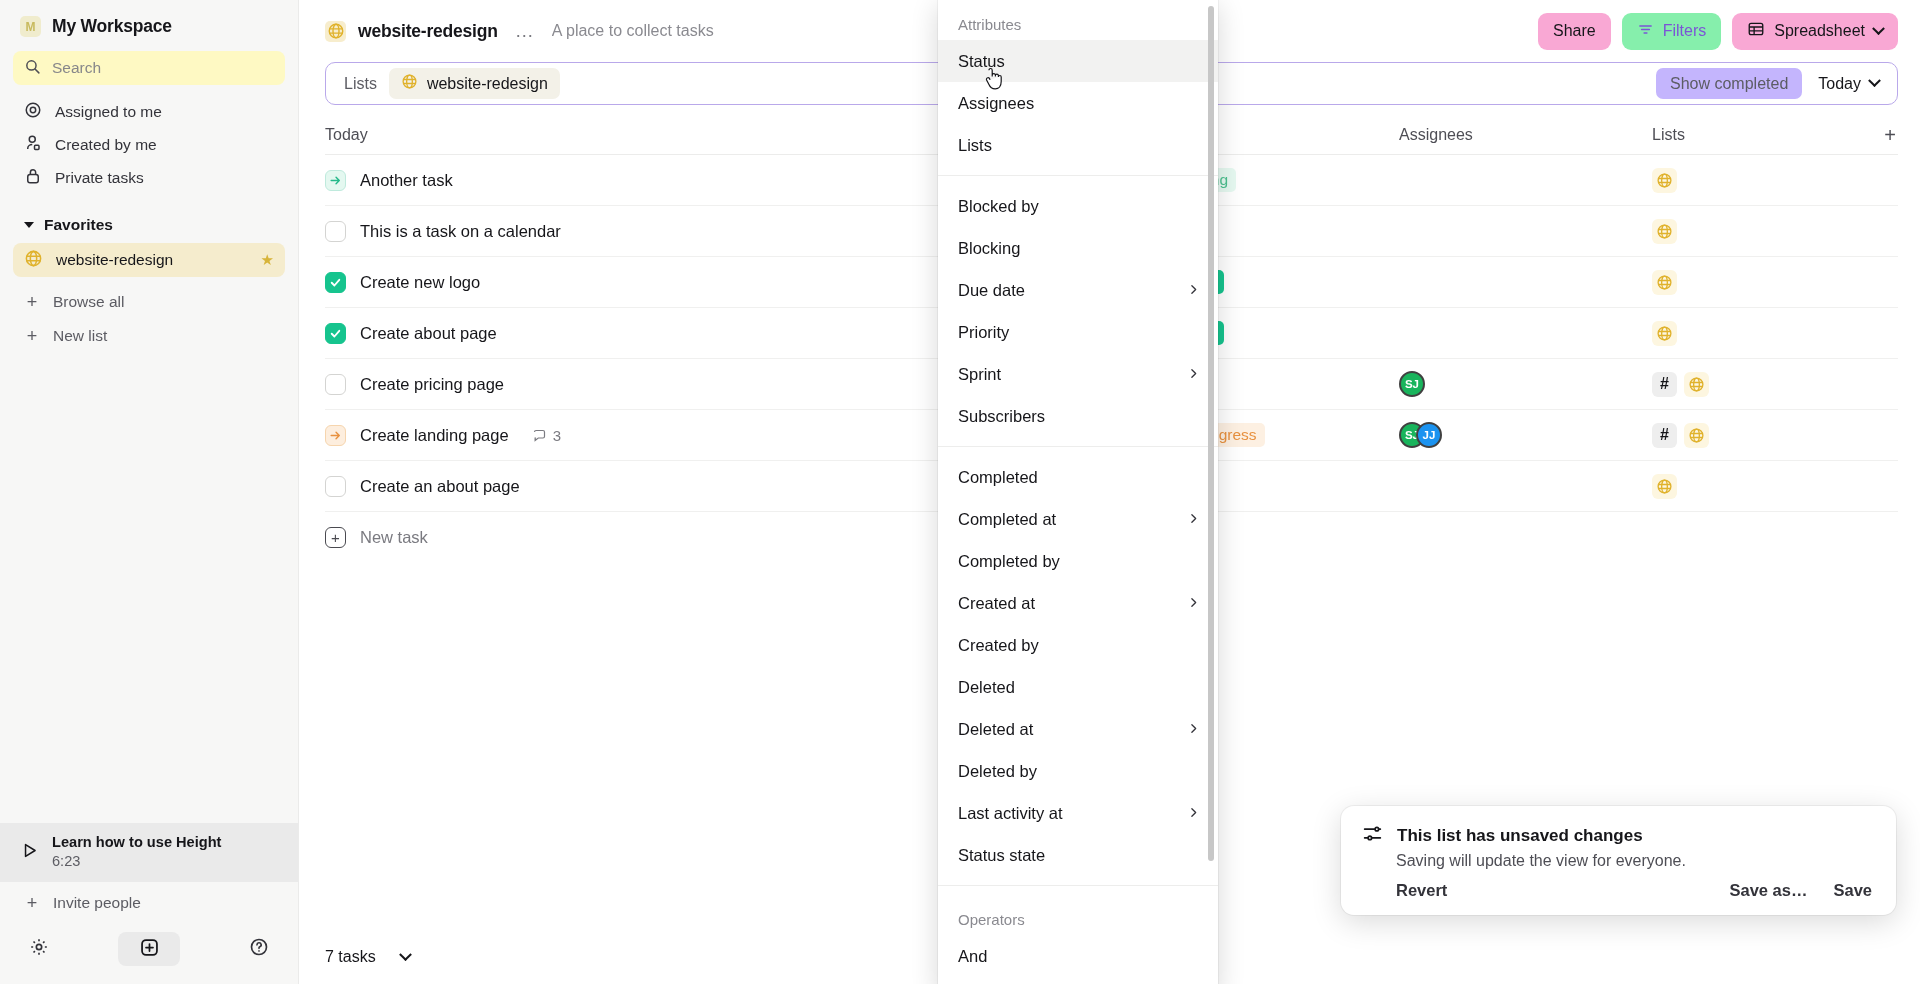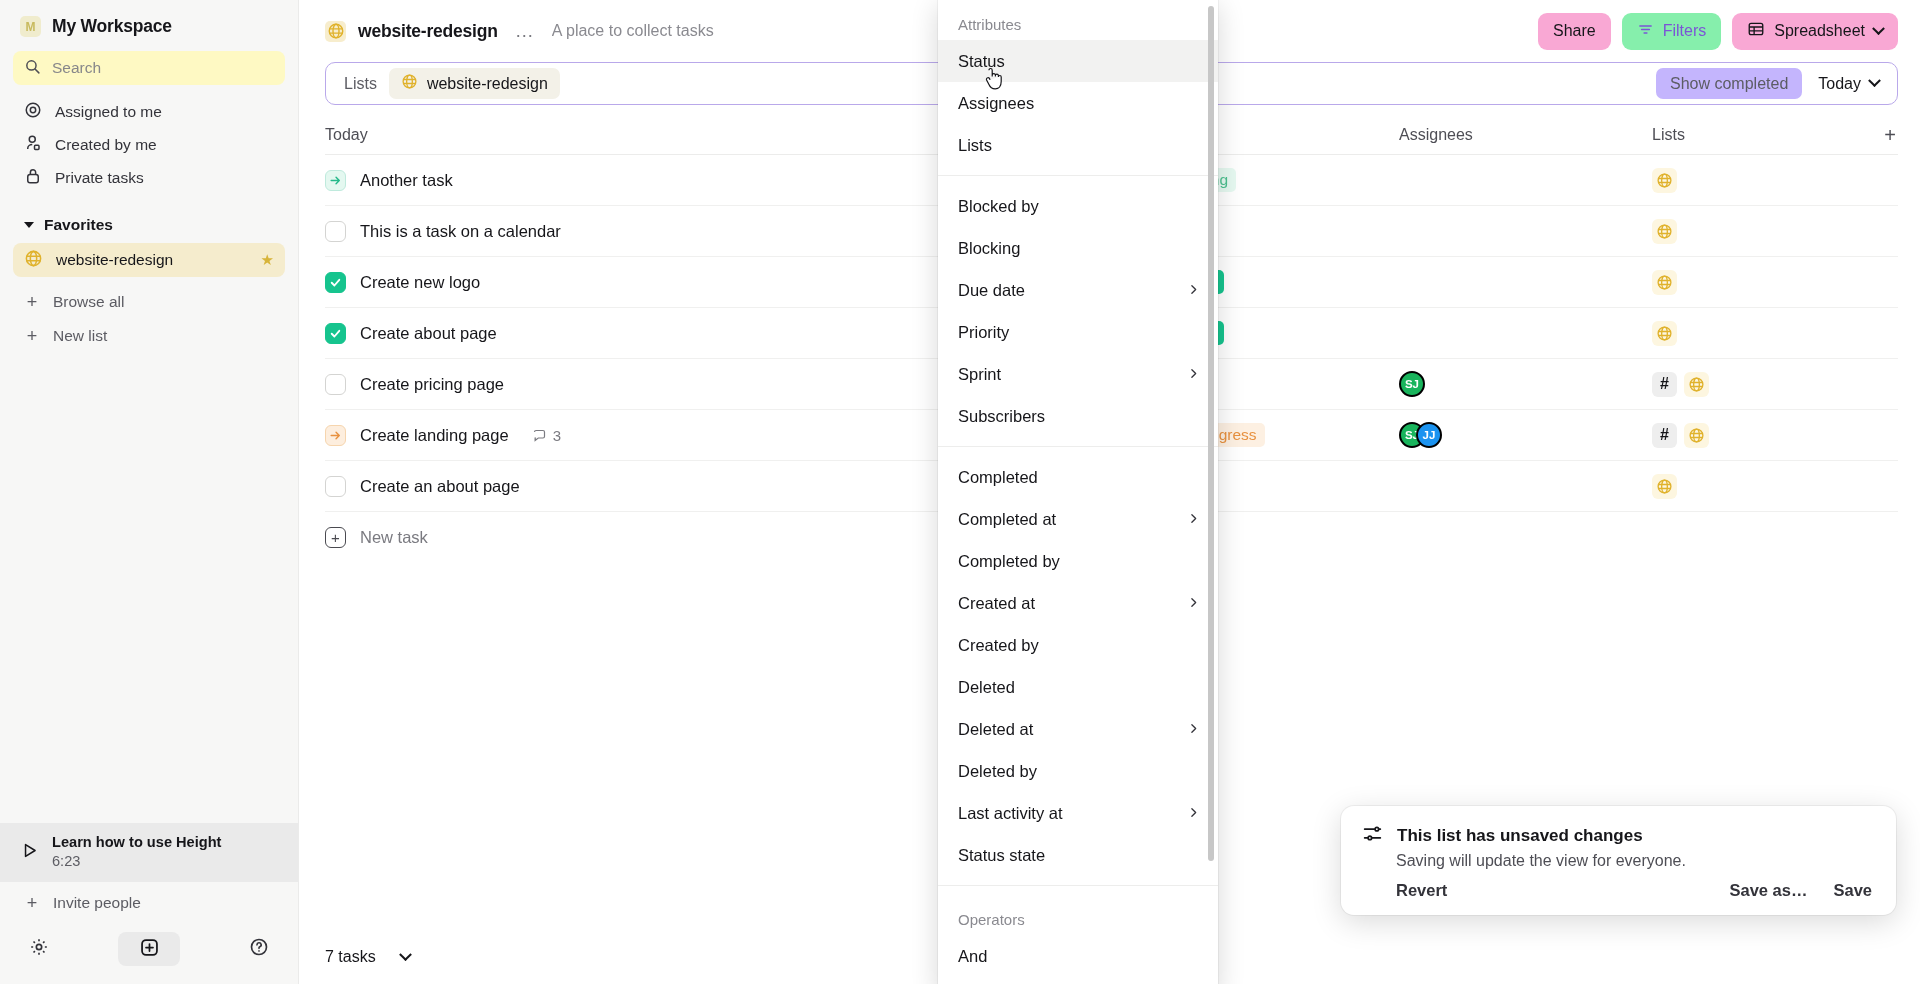--- a/index.html
+++ b/index.html
@@ -151,21 +151,21 @@
   .cbox { width: 21px; height: 21px; border-radius: 6px; border: 1.6px solid #d4d4d2; background: #fff; flex: 0 0 21px; cursor: pointer;}
   .cbox.done { background: #16c48e; border-color: #16c48e; display: flex; align-items: center; justify-content: center; }
   .cbox.arrow-green { background: #e4f8f0; border-color: #bfeadd; display:flex; align-items:center; justify-content:center; }
   .cbox.arrow-orange { background: #fdeede; border-color: #f6d5ae; display:flex; align-items:center; justify-content:center; }
 
   .badge { display: inline-flex; align-items: center; height: 24px; padding: 0 8px; border-radius: 5px; font-size: 15.5px; }
   .badge.done { background: #16c48e; color: #fff; }
   .badge.testing { background: #e6f9f1; color: #4cc08f; }
   .badge.inprog { background: #fdf0e2; color: #e8913f; }
 
-  .av { width: 26px; height: 26px; border-radius: 50%; color: #fff; font-size: 11.5px; font-weight: 700; display: flex; align-items: center; justify-content: center; border: 2px solid #000000; }
+  .av { width: 26px; height: 26px; border-radius: 50%; color: #fff; font-size: 11.5px; font-weight: 700; display: flex; align-items: center; justify-content: center; border: 2px solid #404040; }
   .av.g { background: #19b45c; }
   .av.b { background: #1b93f0; }
   .avstack { display: flex; }
   .avstack .av + .av { margin-left: -9px; }
 
   .listico { width: 25px; height: 25px; border-radius: 6px; display: flex; align-items: center; justify-content: center; background: #fdf6e0; }
   .hashico { width: 25px; height: 25px; border-radius: 6px; display: flex; align-items: center; justify-content: center; background: #eeeeee; font-size: 16px; font-weight: 700; color: #16161a; }
 
   .newtask { display: flex; align-items: center; gap: 14px; height: 51px; cursor: pointer; }
   .newtask .lbl { font-size: 16.5px; color: #7a7a80; }

